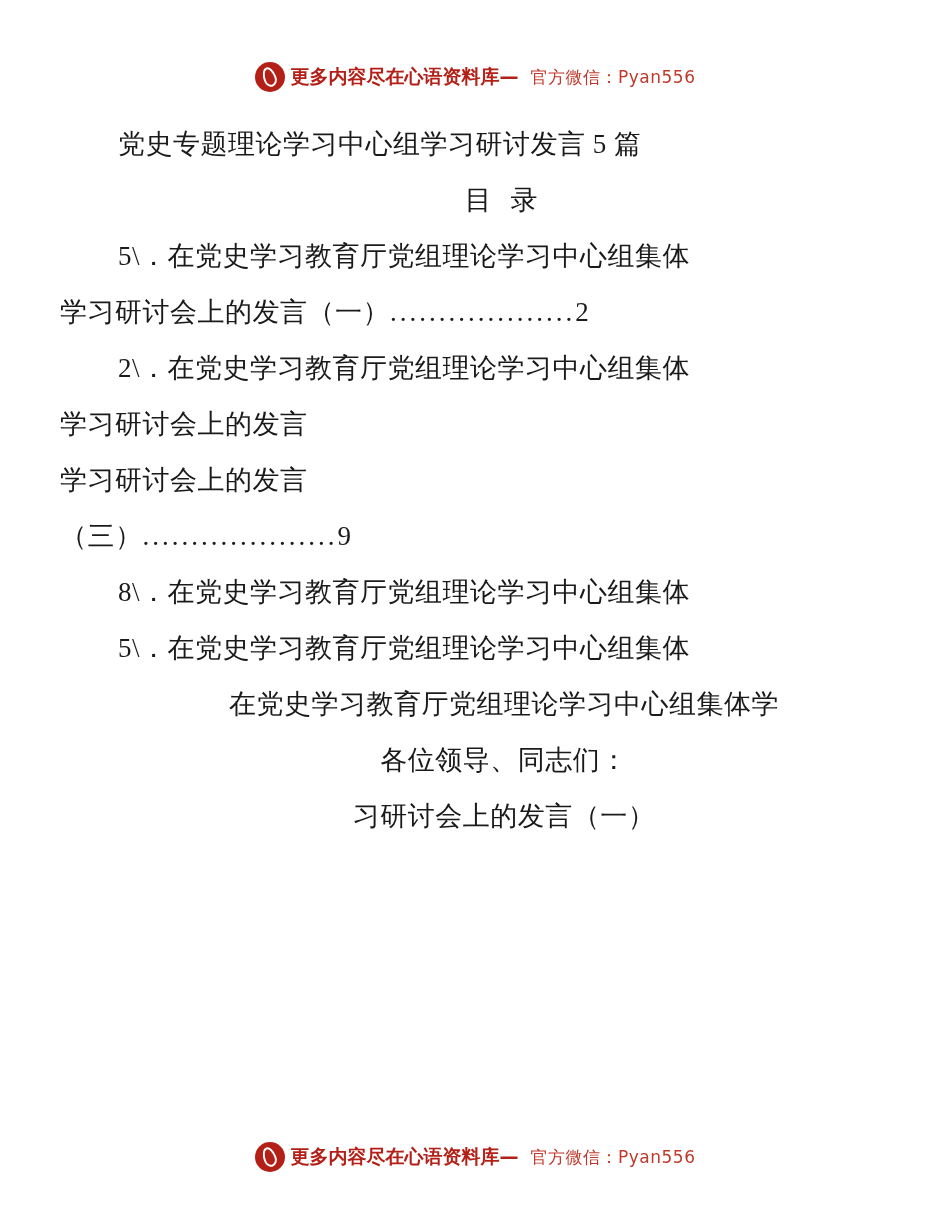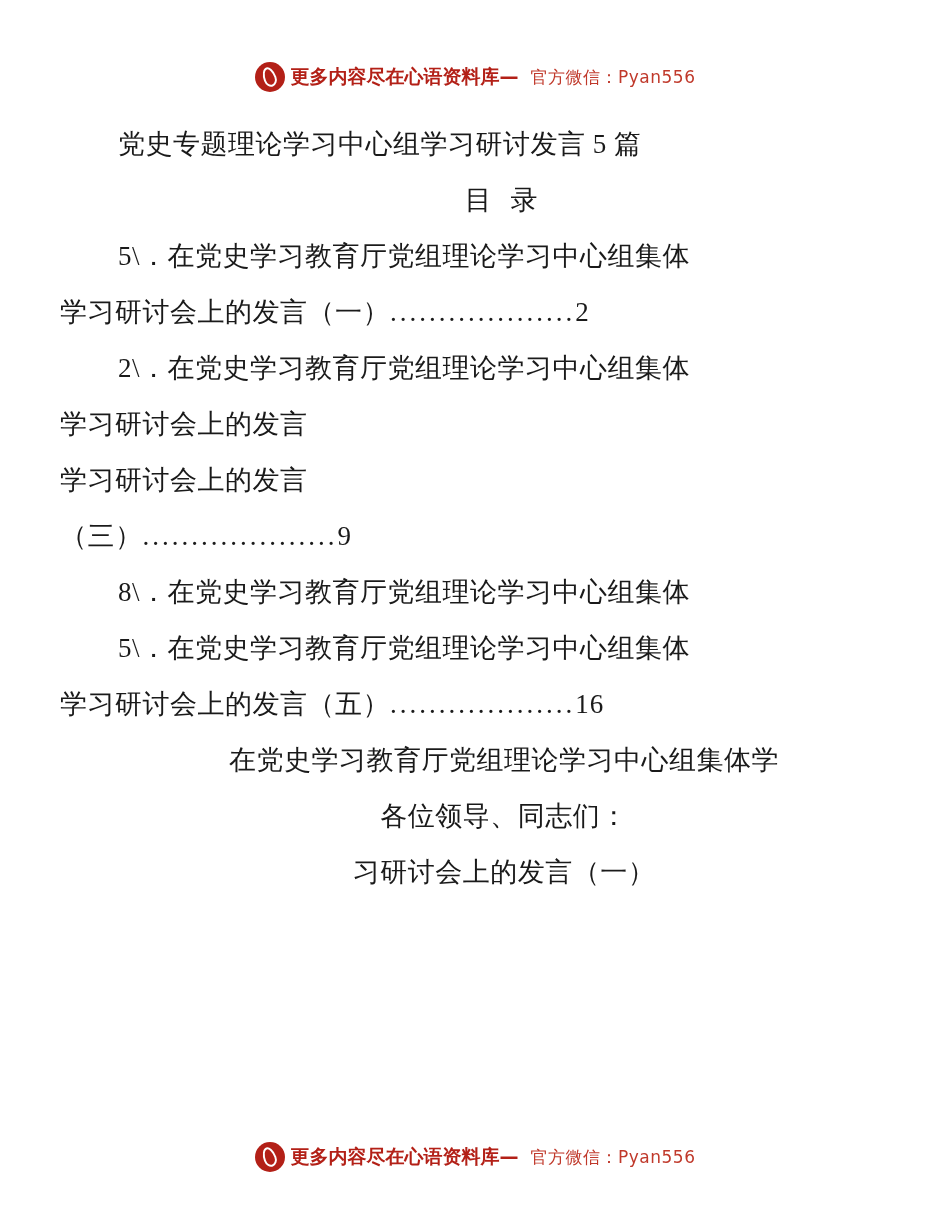--- a/index.html
+++ b/index.html
@@ -119,21 +119,20 @@
 
     <div class="line indent">2\．在党史学习教育厅党组理论学习中心组集体</div>
     <div class="line">学习研讨会上的发言</div>
 
     <div class="line">学习研讨会上的发言</div>
     <div class="line"><span>（三）</span><span class="dots">....................</span><span class="num">9</span></div>
 
     <div class="line indent">8\．在党史学习教育厅党组理论学习中心组集体</div>
 
     <div class="line indent">5\．在党史学习教育厅党组理论学习中心组集体</div>
-    <div class="line"><span>学习研讨会上的发言（五）</span><span class="dots">...................</span><span class="num">16</span></div>
 
     <div class="line tail-block">在党史学习教育厅党组理论学习中心组集体学</div>
     <div class="line tail-block">各位领导、同志们：</div>
 
     <div class="line tail-block">习研讨会上的发言（一）</div>
 
   </div>
 
   <div class="watermark watermark-bottom">
     <span class="wm-logo"></span>

